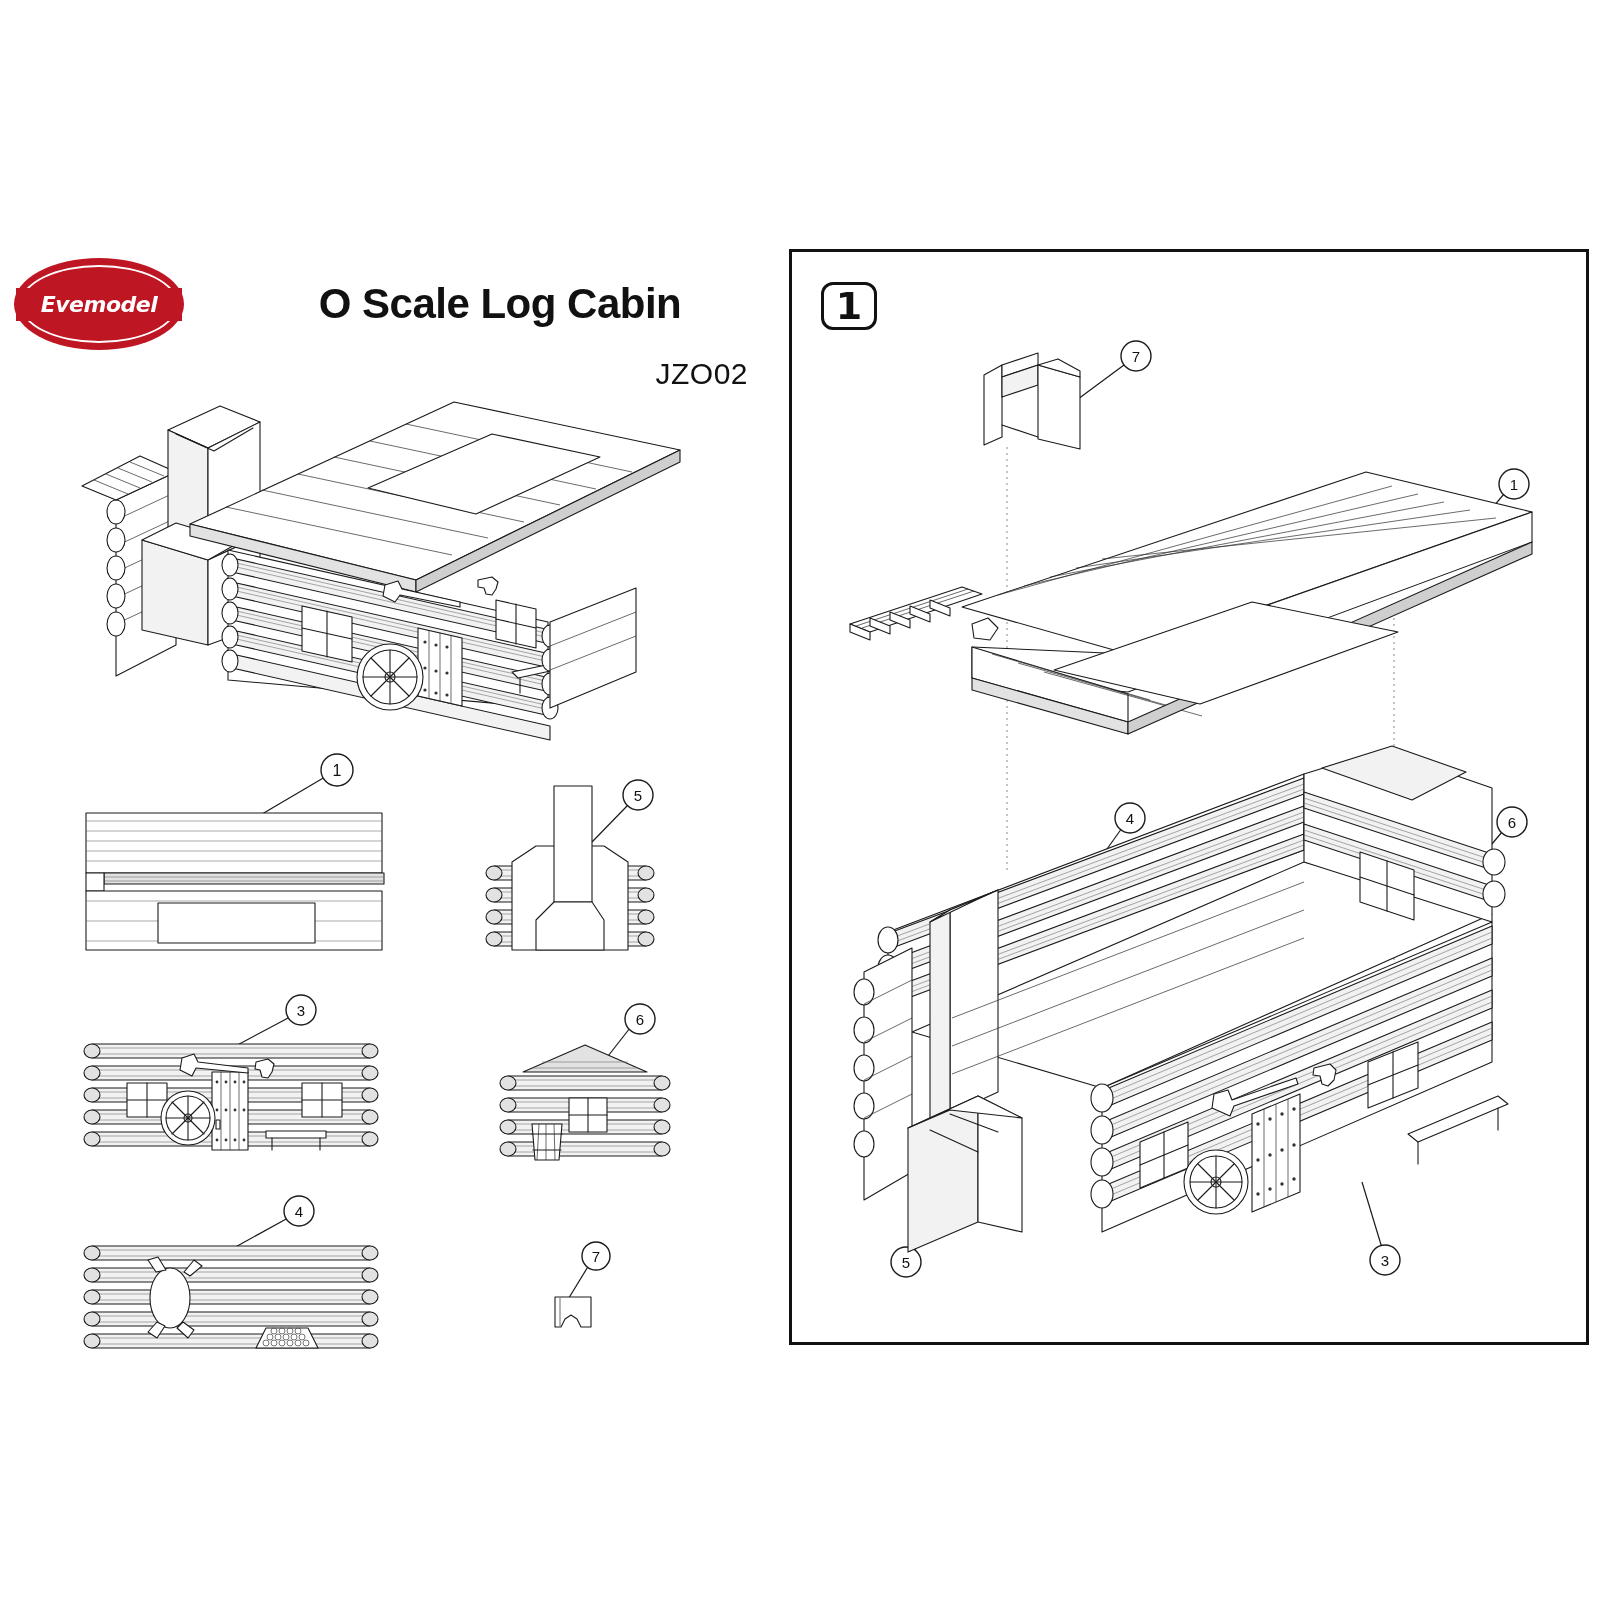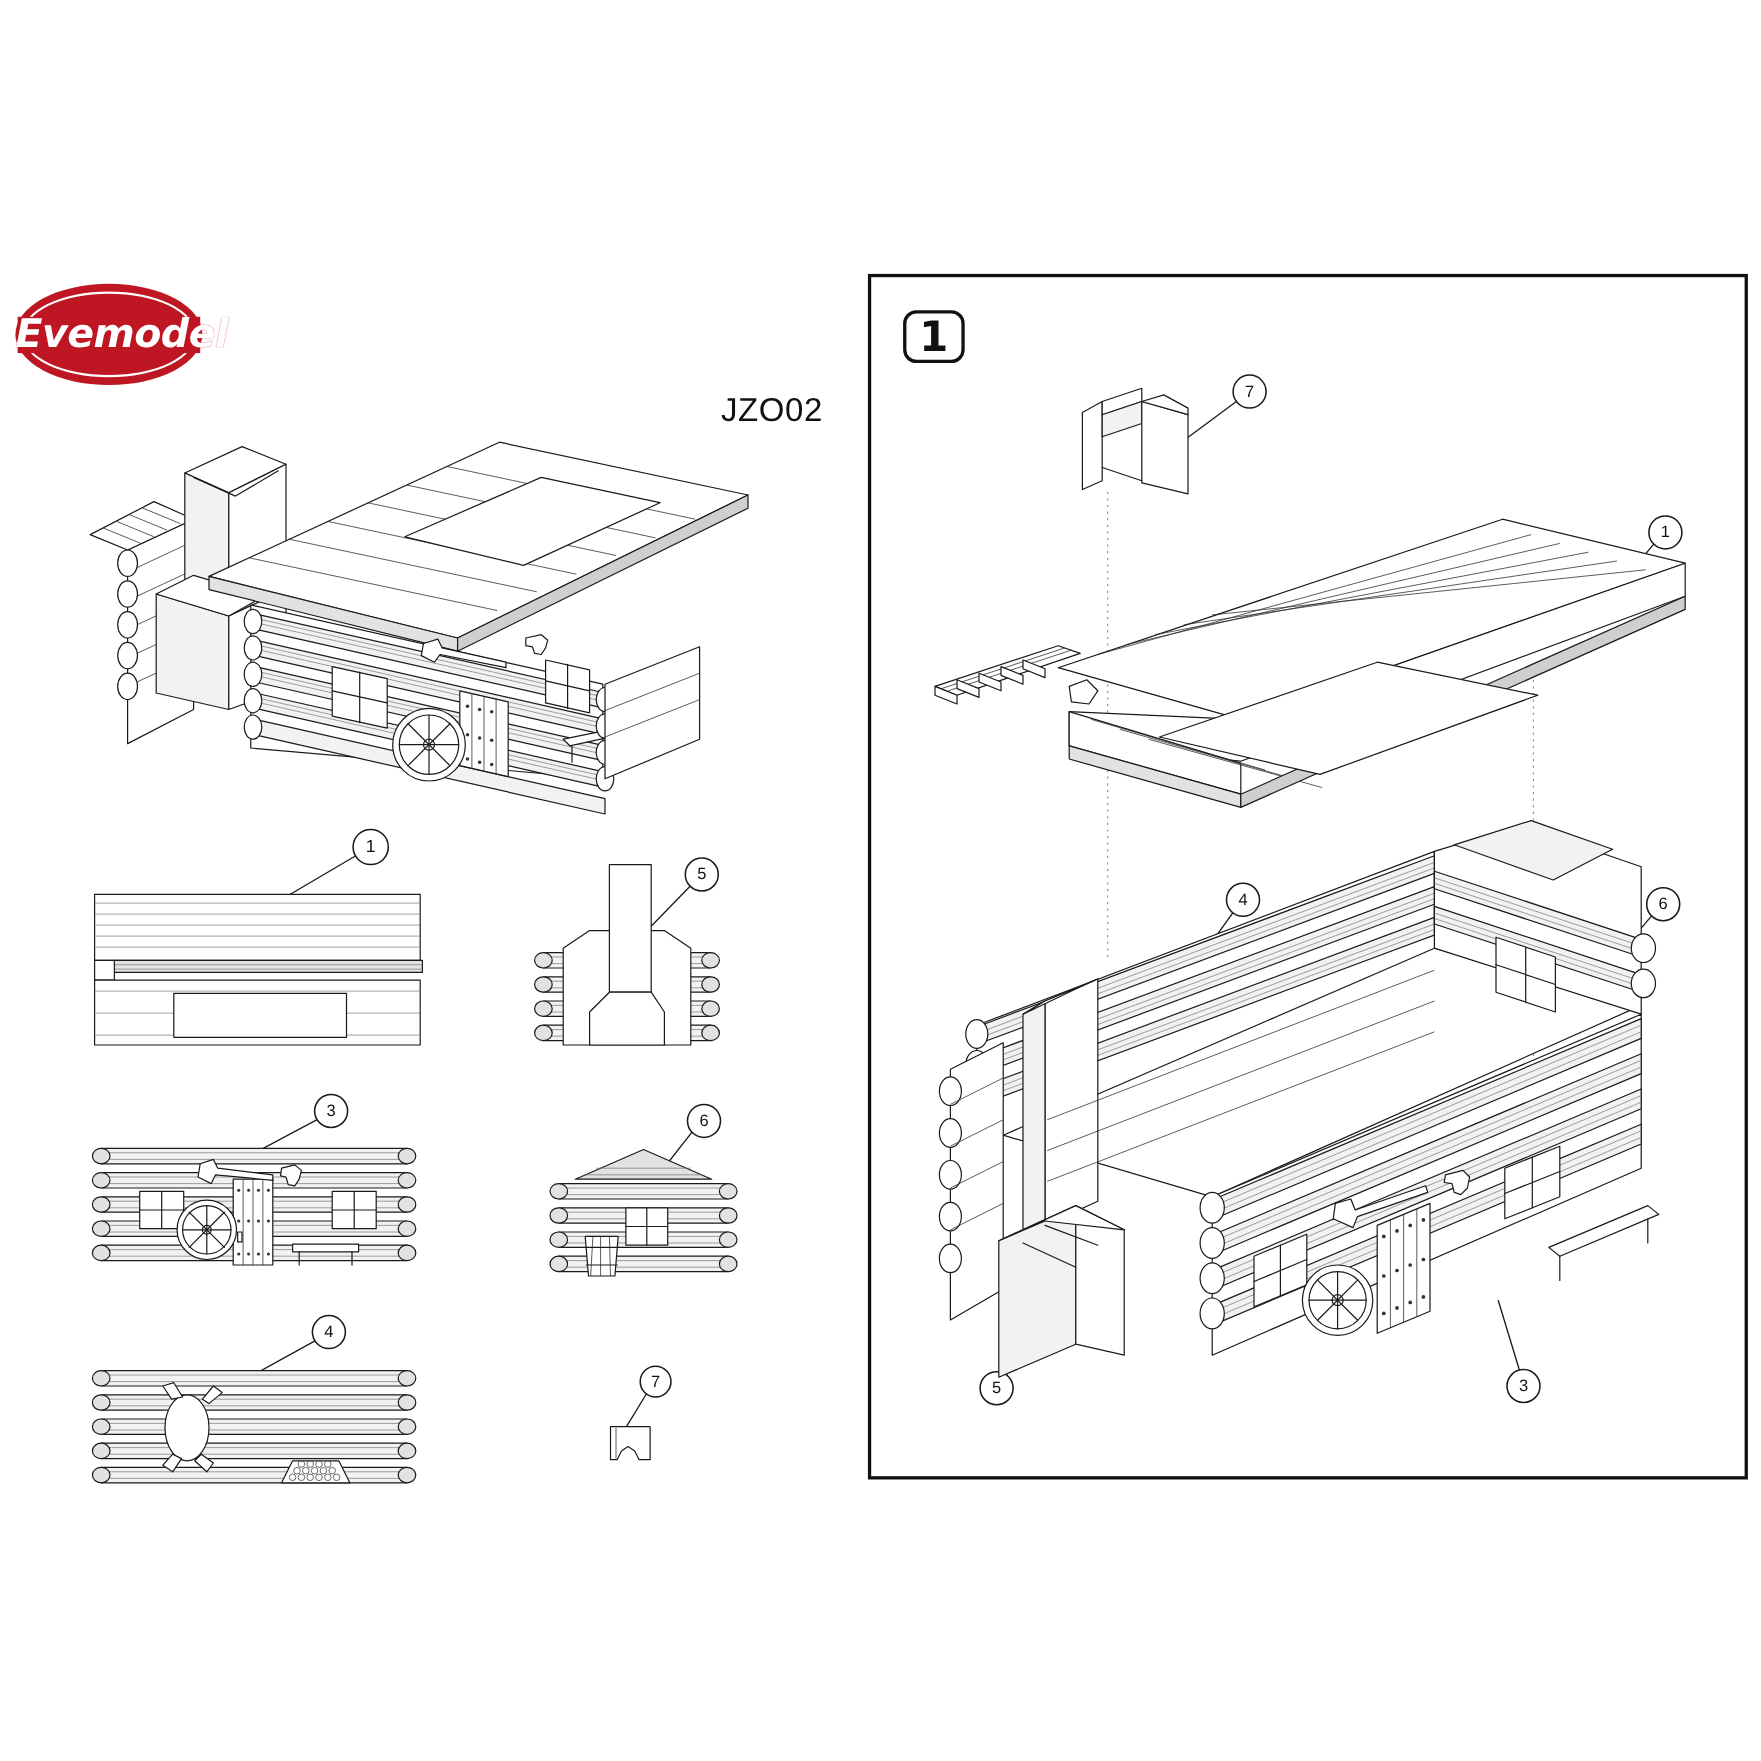--- a/index.html
+++ b/index.html
@@ -26,21 +26,21 @@
     border-radius:50%;border:2.5px solid #ffffff;
   }
   .logo-bar{
     position:absolute;left:2px;right:2px;top:30px;height:33px;
     background:#BE1622;
   }
   .logo-text{
     position:absolute;left:0;right:0;top:50%;transform:translateY(-50%);
     text-align:center;color:#ffffff;
     font-family:"DejaVu Sans", sans-serif;
-    font-weight:bold;font-style:italic;font-size:36px;
+    font-weight:bold;font-style:italic;font-size:22px;
     letter-spacing:-0.5px;
     text-shadow:0 0 1px #BE1622;
   }
 
   
   .title{
     position:absolute;left:240px;top:280px;width:520px;
     text-align:center;
     font-size:42px;font-weight:bold;letter-spacing:-0.5px;
     font-family:"Liberation Sans", sans-serif;
@@ -87,20 +87,21 @@
 
 <div class="sheet">
 
   <div class="logo">
     <div class="logo-ellipse"></div>
     <div class="logo-inner-ring"></div>
     <div class="logo-bar"></div>
     <div class="logo-text">Evemodel</div>
   </div>
 
+  <div class="title">O Scale Log Cabin</div>
   <div class="subtitle">JZO02</div>
 
   <div class="fig" style="left:80px;top:390px;width:620px;height:320px;">
     <svg width="620" height="320" viewBox="0 0 620 320">
       <defs>
         <linearGradient id="logH" x1="0" y1="0" x2="0" y2="1">
           <stop offset="0" stop-color="#ffffff"></stop>
             <stop offset="0.25" stop-color="#cfcfcf"></stop>
           <stop offset="0.5" stop-color="#ececec"></stop>
             <stop offset="0.78" stop-color="#bdbdbd"></stop>

